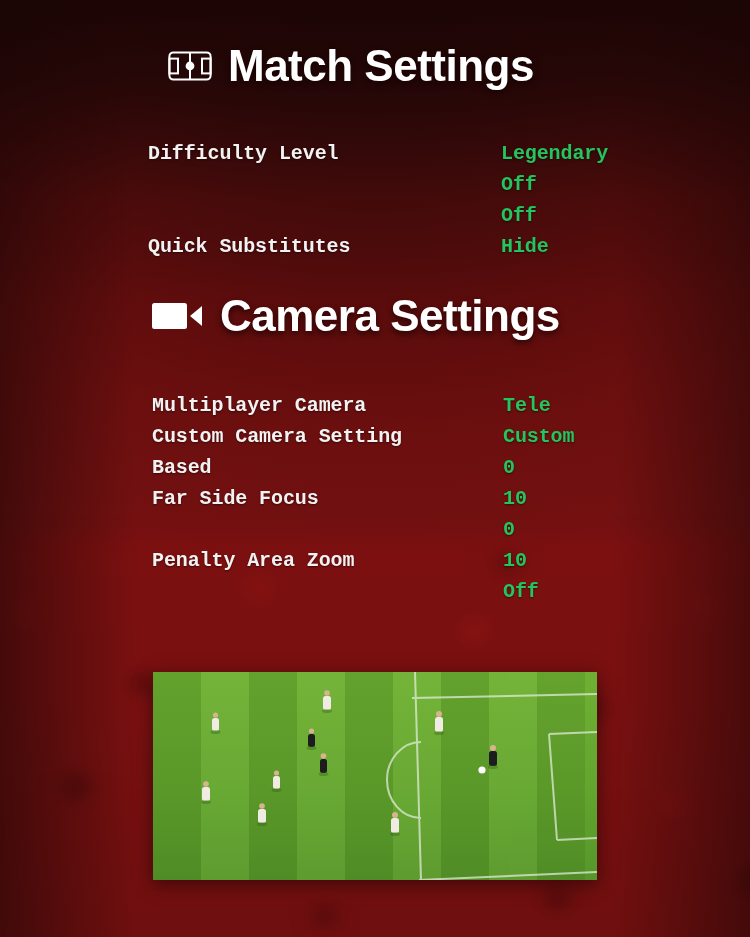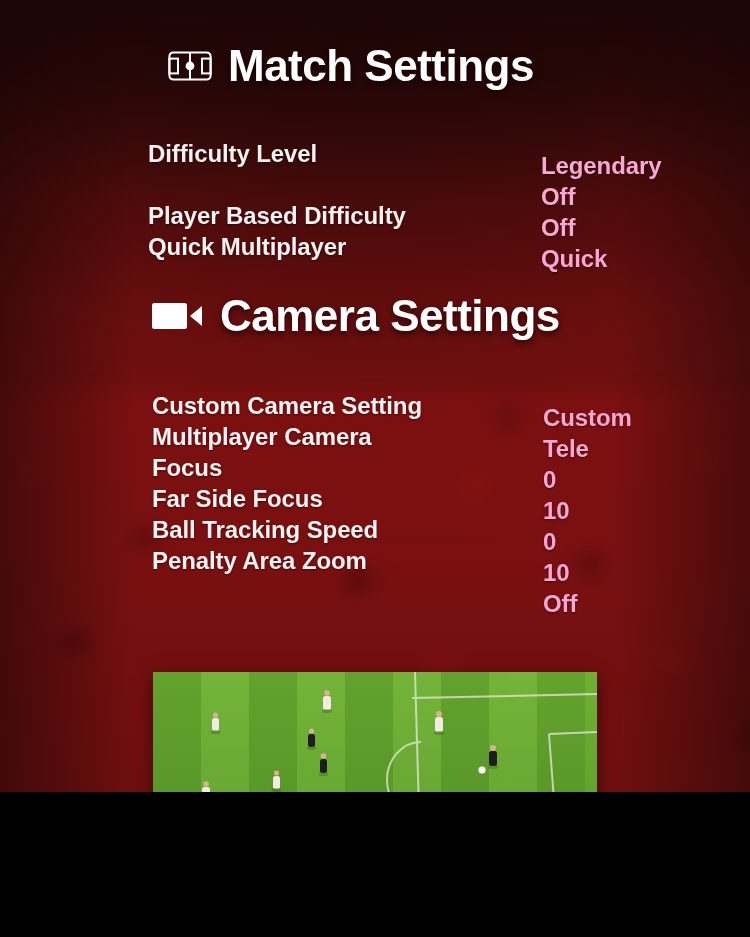--- a/index.html
+++ b/index.html
@@ -6,21 +6,21 @@
     margin: 0;
     padding: 0;
     background: #000;
   }
   body {
     font-family: "Liberation Sans", sans-serif;
   }
   #page {
     position: relative;
     width: 750px;
-    height: 792px;
+    height: 937px;
     overflow: hidden;
     background: #5e0c0c;
   }
 
   
   .bg-base {
     position: absolute;
     inset: 0;
     background:
       radial-gradient(120% 70% at 50% 0%, #2a0808 0%, #3d0a0a 22%, #5c0c0c 48%, #6d0f0f 68%, #7a1212 100%);
@@ -103,36 +103,36 @@
   .rows {
     position: absolute;
   }
   #match-rows  { left: 148px; top: 138px;  width: 460px; }
   #camera-rows { left: 152px; top: 390px;  width: 460px; }
 
   .row {
     position: relative;
     height: 31px;
     line-height: 31px;
-    font-size: 24px;
+    font-size: 20px;
     font-weight: bold;
+    font-family: Liberation Mono, monospace;
   }
   .row .label {
     color: #f2f2f2;
     letter-spacing: -0.1px;
     text-shadow: 0 1px 2px rgba(20,2,2,0.55);
   }
   .row .value {
     position: absolute;
     left: 353px;
-    top: 12px;
-    color: #f9a8d4;
+    top: 0;
+    color: #22c55e;
     letter-spacing: -0.1px;
     text-shadow: 0 1px 2px rgba(20,2,2,0.55);
-    margin-left: 40px;
   }
   #camera-rows .row .value { left: 351px; }
 
   
   #gameplay-screenshot {
     position: absolute;
     left: 153px;
     top: 672px;
     width: 444px;
     height: 208px;
@@ -169,58 +169,56 @@
 
     <div class="rows" id="match-rows">
       <div class="row">
         <span class="label">Difficulty Level</span>
         <span class="value">Legendary</span>
       </div>
       <div class="row">
         <span class="value">Off</span>
       </div>
       <div class="row">
-        <span class="label">Player Based Difficulty</span>
         <span class="value">Off</span>
       </div>
       <div class="row">
-        <span class="label">Quick Multiplayer</span>
-        <span class="value">Quick</span>
+        <span class="label">Quick Substitutes</span>
+        <span class="value">Hide</span>
       </div>
     </div>
 
     <div class="section-title" id="camera-title">
       <span>
         <svg class="camera-icon" width="52" height="34" viewBox="0 0 52 34" fill="#ffffff">
           <rect x="0" y="4" width="35" height="26" rx="2.5" ry="2.5"></rect>
           <path d="M38 17 L50 7 L50 27 Z"></path>
         </svg>
       </span>
       <span class="title-text">Camera Settings</span>
     </div>
 
     <div class="rows" id="camera-rows">
       <div class="row">
+        <span class="label">Multiplayer Camera</span>
+        <span class="value">Tele</span>
+      </div>
+      <div class="row">
         <span class="label">Custom Camera Setting</span>
         <span class="value">Custom</span>
       </div>
       <div class="row">
-        <span class="label">Multiplayer Camera</span>
-        <span class="value">Tele</span>
-      </div>
-      <div class="row">
-        <span class="label">Focus</span>
+        <span class="label">Based</span>
         <span class="value">0</span>
       </div>
       <div class="row">
         <span class="label">Far Side Focus</span>
         <span class="value">10</span>
       </div>
       <div class="row">
-        <span class="label">Ball Tracking Speed</span>
         <span class="value">0</span>
       </div>
       <div class="row">
         <span class="label">Penalty Area Zoom</span>
         <span class="value">10</span>
       </div>
       <div class="row">
         <span class="value">Off</span>
       </div>
     </div>

